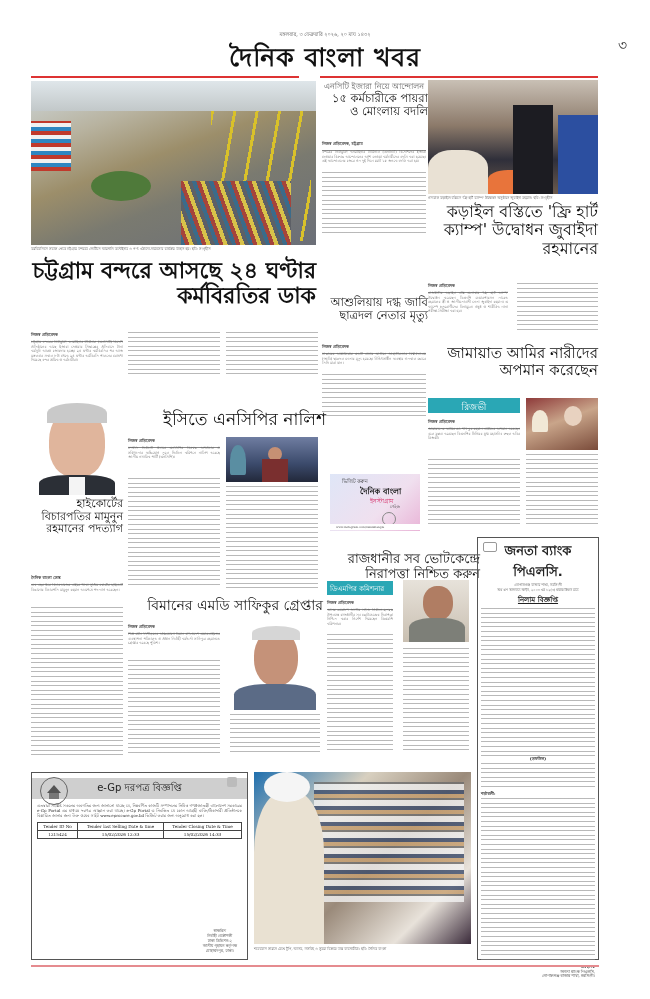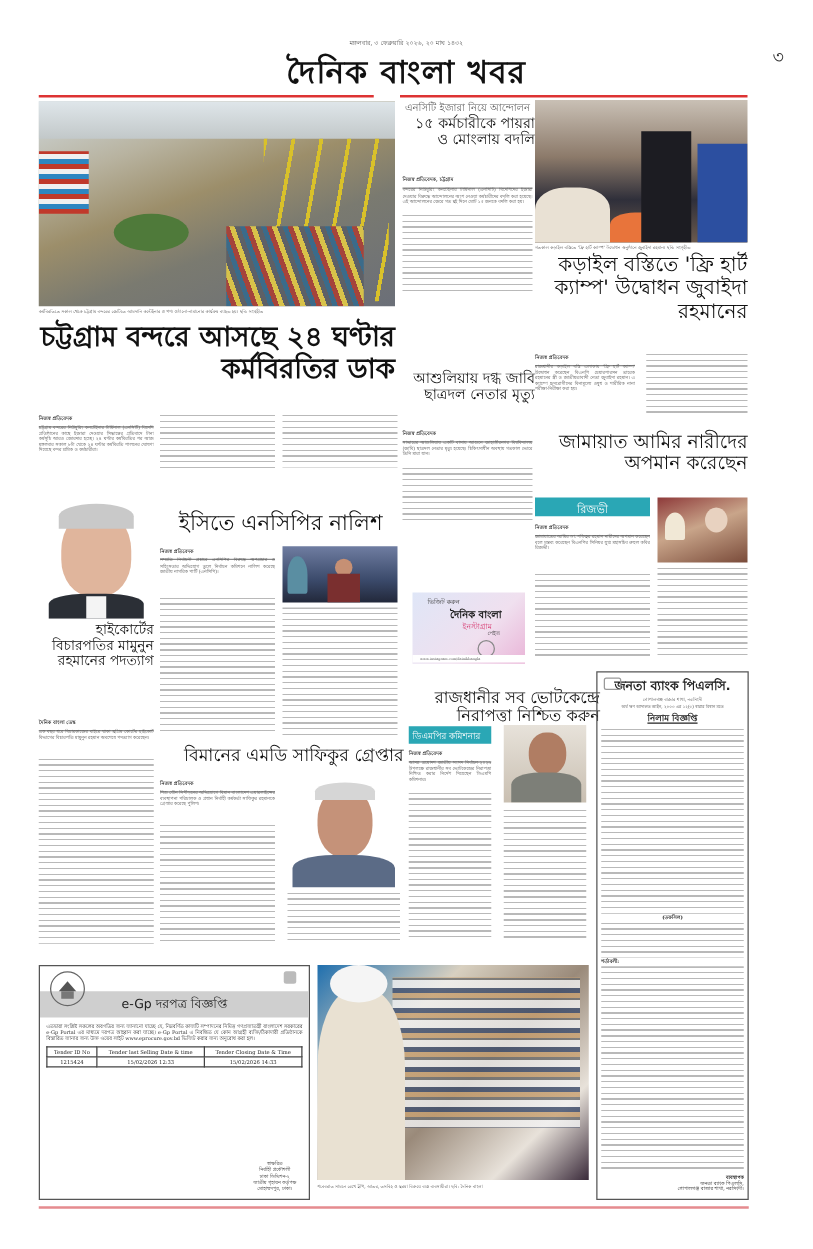--- a/index.html
+++ b/index.html
@@ -94,21 +94,21 @@
   <div style="position:absolute;left:18px;top:12px;width:56px;height:70px;border-radius:48% 48% 42% 42%;background:#e0b59c"></div>
   <div style="position:absolute;left:16px;top:8px;width:60px;height:20px;border-radius:50% 50% 0 0;background:#c9c9c9"></div>
   <div style="position:absolute;left:8px;top:80px;width:76px;height:20px;background:#2b2f36;border-radius:40% 40% 0 0"></div>
   <div style="position:absolute;left:38px;top:82px;width:16px;height:18px;background:#f4f4f4"></div>
 </div>
 <div class="abs hl" style="left:31px;top:498px;width:92px;font-size:11px">হাইকোর্টের বিচারপতির মামুনুন রহমানের পদত্যাগ</div>
 <div class="abs byline" style="left:31px;top:575px;width:92px">দৈনিক বাংলা ডেস্ক</div>
 <div class="abs body" style="left:31px;top:583px;width:92px;height:22px;overflow:hidden">এক বছর ধরে বিচারকাজের বাইরে থাকা সুপ্রিম কোর্টের হাইকোর্ট বিভাগের বিচারপতি মামুনুন রহমান অবশেষে পদত্যাগ করেছেন।</div>
 <div class="abs lines" style="left:31px;top:607px;width:92px;height:148px"></div>
 
-<div class="abs hl" style="left:116px;top:410px;width:190px;font-size:17px">ইসিতে এনসিপির নালিশ</div>
+<div class="abs hl" style="left:136px;top:410px;width:190px;font-size:17px">ইসিতে এনসিপির নালিশ</div>
 <div class="abs byline" style="left:128px;top:438px;width:92px">নিজস্ব প্রতিবেদক</div>
 <div class="abs body" style="left:128px;top:446px;width:92px;height:30px;overflow:hidden">সম্প্রতি নির্বাচনী প্রচারে এনসিপির বিরুদ্ধে অপপ্রচার ও সহিংসতার অভিযোগ তুলে নির্বাচন কমিশনে নালিশ করেছে জাতীয় নাগরিক পার্টি (এনসিপি)।</div>
 <div class="abs lines" style="left:128px;top:478px;width:92px;height:110px"></div>
 <div class="abs photo" style="left:226px;top:437px;width:92px;height:45px;background:linear-gradient(180deg,#6f7da1 0%,#3b4a6b 60%,#22283a 100%)">
   <div style="position:absolute;left:4px;top:8px;width:16px;height:30px;border-radius:50% 50% 10% 10%;background:#5a8ea2"></div>
   <div style="position:absolute;left:42px;top:10px;width:14px;height:14px;border-radius:50%;background:#c69074"></div>
   <div style="position:absolute;left:36px;top:22px;width:26px;height:23px;background:#7a2f2f"></div>
 </div>
 <div class="abs lines" style="left:226px;top:486px;width:92px;height:102px"></div>
 
@@ -129,21 +129,21 @@
 <div class="abs body" style="left:327px;top:608px;width:66px;height:24px;overflow:hidden">আসন্ন ত্রয়োদশ জাতীয় সংসদ নির্বাচন-২০২৬ উপলক্ষে রাজধানীর সব ভোটকেন্দ্রের নিরাপত্তা নিশ্চিত করার নির্দেশ দিয়েছেন ডিএমপি কমিশনার।</div>
 <div class="abs lines" style="left:327px;top:634px;width:66px;height:118px"></div>
 <div class="abs photo" style="left:403px;top:580px;width:66px;height:62px;background:linear-gradient(180deg,#e7e2da,#c9bfb1)">
   <div style="position:absolute;left:20px;top:6px;width:30px;height:34px;border-radius:46%;background:#b07d63"></div>
   <div style="position:absolute;left:6px;top:38px;width:56px;height:24px;background:#7d7f78;border-radius:40% 40% 0 0"></div>
 </div>
 <div class="abs lines" style="left:403px;top:648px;width:66px;height:104px"></div>
 
 <div class="abs adbox" style="left:477px;top:537px;width:122px;height:423px;padding:3px">
   <div style="position:absolute;left:5px;top:4px;width:14px;height:10px;border:1px solid #999;border-radius:2px"></div>
-  <div style="text-align:center;font-size:10px;font-weight:bold;font-family:'DejaVu Sans',sans-serif">জনতা ব্যাংক পিএলসি.</div>
+  <div style="text-align:center;font-size:13px;font-weight:bold;font-family:'DejaVu Sans',sans-serif">জনতা ব্যাংক পিএলসি.</div>
   <div style="text-align:center;font-size:3.5px;color:#444">গোপালগঞ্জ বাজার শাখা, নরসিংদী</div>
   <div style="text-align:center;font-size:3.3px;color:#444">অর্থ ঋণ আদালত আইন, ২০০৩ এর ১২(৩) ধারার বিধান মতে</div>
   <div style="text-align:center;font-size:7px;font-weight:bold;text-decoration:underline;font-family:'DejaVu Sans',sans-serif;margin:1px 0">নিলাম বিজ্ঞপ্তি</div>
   <div class="lines" style="height:148px;margin-top:2px"></div>
   <div style="text-align:center;font-size:4px;font-weight:bold">(তফসিল)</div>
   <div class="lines" style="height:28px"></div>
   <div style="font-size:4px;font-weight:bold">শর্তাবলী:</div>
   <div class="lines" style="height:165px"></div>
   <div style="text-align:right;font-size:3.8px;line-height:4.6px;margin-top:2px">
     <div style="font-weight:bold">ব্যবস্থাপক</div>
@@ -153,21 +153,21 @@
 </div>
 
 <div class="abs adbox" style="left:31px;top:772px;width:217px;height:188px;border-width:1.5px">
   <div style="position:absolute;left:8px;top:4px;width:28px;height:28px;border:1px solid #666;border-radius:50%">
     <div style="position:absolute;left:6px;top:7px;width:0;height:0;border-left:7px solid transparent;border-right:7px solid transparent;border-bottom:8px solid #555"></div>
     <div style="position:absolute;left:8px;top:15px;width:10px;height:6px;background:#777"></div>
   </div>
   <div style="position:absolute;left:188px;top:4px;width:24px;height:28px;font-size:3px;color:#555;text-align:center">
     <div style="width:10px;height:10px;margin:0 auto 2px;background:#bbb;border-radius:2px"></div>
   </div>
-  <div style="margin-top:20px;background:#cfcfcf;text-align:center;font-size:10px;font-family:'DejaVu Sans',sans-serif;padding:2px 0">e-Gp দরপত্র বিজ্ঞপ্তি</div>
+  <div style="margin-top:5px;background:#cfcfcf;text-align:center;font-size:10px;font-family:'DejaVu Sans',sans-serif;padding:2px 0">e-Gp দরপত্র বিজ্ঞপ্তি</div>
   <div style="padding:4px 5px;font-size:4px;line-height:5px;text-align:justify;color:#333">এতদ্বারা সংশ্লিষ্ট সকলের অবগতির জন্য জানানো যাচ্ছে যে, নিম্নবর্ণিত কাজটি সম্পাদনের নিমিত্ত গণপ্রজাতন্ত্রী বাংলাদেশ সরকারের e-Gp Portal এর মাধ্যমে দরপত্র আহ্বান করা যাচ্ছে। e-Gp Portal এ নিবন্ধিত যে কোন আগ্রহী ব্যক্তি/ঠিকাদারী প্রতিষ্ঠানকে বিস্তারিত জানার জন্য উক্ত ওয়েব সাইট www.eprocure.gov.bd ভিজিট করার জন্য অনুরোধ করা হল।</div>
   <div style="padding:0 5px">
     <table class="tender">
       <tbody>
           <tr>
         <th>Tender ID No</th>
         <th>Tender last Selling Date &amp; time</th>
         <th>Tender Closing Date &amp; Time</th>
       </tr>
       <tr>

